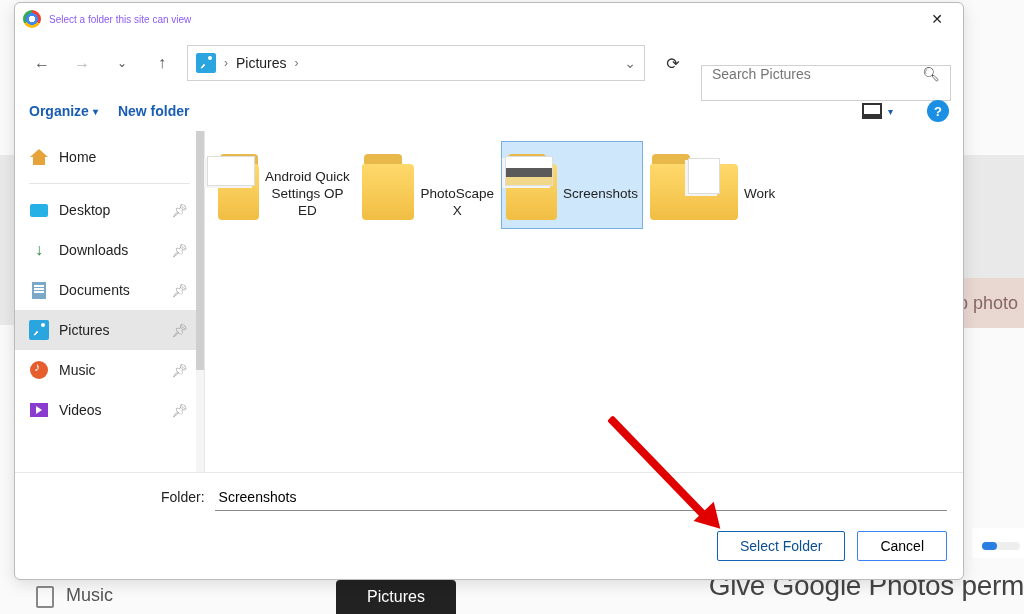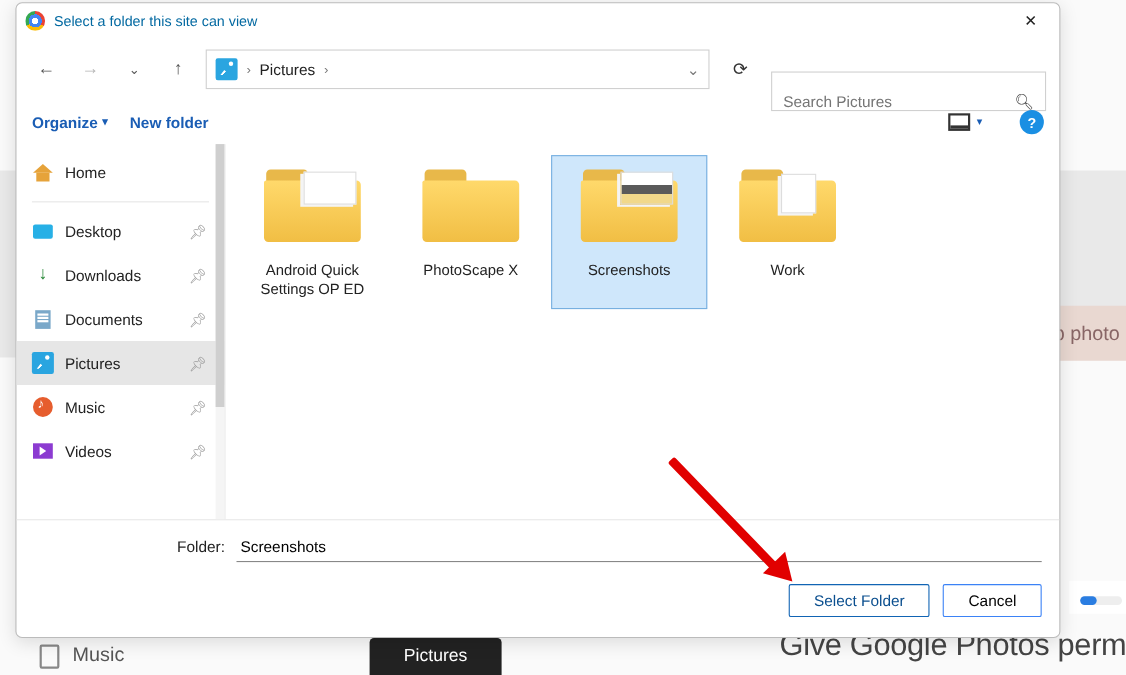--- a/index.html
+++ b/index.html
@@ -15,34 +15,34 @@
   .backdrop-bar { position: absolute; right: 0; bottom: 56px; width: 52px; height: 30px; background: #fff; }
   .backdrop-prog { position: absolute; right: 4px; bottom: 64px; width: 38px; height: 8px; border-radius: 4px; background: #eee; }
   .backdrop-prog::before { content: ""; position: absolute; left: 0; top: 0; width: 15px; height: 8px; background: #2a7de1; border-radius: 4px; }
 
   .dialog { position: absolute; left: 14px; top: 2px; width: 950px; height: 578px; background: #fff; border: 1px solid #bbb; border-radius: 6px; box-shadow: 0 4px 16px rgba(0,0,0,.12); display: flex; flex-direction: column; }
   .titlebar { height: 32px; display: flex; align-items: center; padding: 0 8px; }
   .chrome-icon { width: 18px; height: 18px; border-radius: 50%; background:
     radial-gradient(circle at 50% 50%, #fff 0 3px, #4285f4 3px 6px, transparent 6px),
     conic-gradient(#ea4335 0 120deg, #fbbc05 120deg 240deg, #34a853 240deg 360deg);
     margin-right: 8px; }
-  .titlebar-text { font-size: 13px; color: #0369a1; flex: 1; }
+  .titlebar-text { font-size: 10px; color: #8b5cf6; flex: 1; }
   .close-x { width: 36px; height: 28px; display: flex; align-items: center; justify-content: center; font-size: 14px; color: #222; cursor: pointer; }
 
   .toolbar { height: 56px; display: flex; align-items: center; gap: 10px; padding: 0 12px; }
   .navbtn { width: 30px; height: 34px; display: flex; align-items: center; justify-content: center; color: #555; cursor: pointer; font-size: 16px; }
   .pathbox { flex: 1; height: 36px; border: 1px solid #d0d0d0; display: flex; align-items: center; padding: 0 8px; gap: 8px; }
   .pic-icon { width: 20px; height: 20px; background: #2aa5e0; border-radius: 2px; position: relative; }
   .pic-icon::before { content: ""; position: absolute; left: 3px; right: 3px; bottom: 3px; top: 8px; background: linear-gradient(135deg, #fff 0 45%, transparent 45%), #2aa5e0; clip-path: polygon(10% 80%, 35% 30%, 55% 60%, 70% 35%, 95% 80%); }
   .pic-icon::after { content: ""; position: absolute; top: 3px; right: 4px; width: 4px; height: 4px; border-radius: 50%; background: #fff; }
   .crumb { font-size: 14px; color: #222; }
   .chev { color: #777; font-size: 12px; }
   .pathbox .sp { flex: 1; }
   .refresh { width: 36px; height: 36px; display: flex; align-items: center; justify-content: center; color: #333; cursor: pointer; font-size: 16px; }
-  .searchbox { width: 250px; height: 36px; border: 1px solid #d0d0d0; display: flex; align-items: flex-end; padding: 0 10px; margin-top: 40px; }
+  .searchbox { width: 250px; height: 36px; border: 1px solid #d0d0d0; display: flex; align-items: flex-start; padding: 0 10px; margin-top: 40px; }
   .searchbox input { border: none; outline: none; flex: 1; font-size: 14px; color: #333; }
   .search-icon { color: #444; font-size: 14px; }
 
   .cmdbar { height: 40px; display: flex; align-items: center; padding: 0 14px; gap: 20px; }
   .link-blue { color: #1a5db4; font-size: 14px; cursor: pointer; display: flex; align-items: center; gap: 4px; font-weight: bold; }
   .cmdbar .sp { flex: 1; }
   .viewbtn { width: 20px; height: 16px; border: 2px solid #333; position: relative; }
   .viewbtn::before { content: ""; position: absolute; bottom: 0; left: 0; right: 0; height: 3px; background: #333; }
   .caret { color: #1a5db4; font-size: 10px; margin-left: 6px; }
   .helpbtn { width: 22px; height: 22px; border-radius: 50%; background: #1a8fe3; color: #fff; display: flex; align-items: center; justify-content: center; font-size: 13px; font-weight: bold; cursor: pointer; margin-left: 14px; }
@@ -62,21 +62,21 @@
   .ic-desktop { width: 18px; height: 13px; background: #27b0e6; border-radius: 2px; }
   .ic-down { color: #2e8b3d; font-size: 16px; font-weight: bold; }
   .ic-doc { width: 14px; height: 17px; background: #7aa8c9; position: relative; }
   .ic-doc::before { content: ""; position: absolute; left: 2px; right: 2px; top: 3px; height: 2px; background: #fff; box-shadow: 0 3px 0 #fff, 0 6px 0 #fff; }
   .ic-music { width: 18px; height: 18px; background: #e65d2e; border-radius: 50%; position: relative; }
   .ic-music::after { content: "♪"; color: #fff; position: absolute; left: 4px; top: -1px; font-size: 12px; }
   .ic-video { width: 18px; height: 14px; background: #8c3bd1; position: relative; }
   .ic-video::after { content: ""; position: absolute; left: 6px; top: 3px; border-left: 6px solid #fff; border-top: 4px solid transparent; border-bottom: 4px solid transparent; }
 
   .content { flex: 1; padding: 10px 8px; display: flex; align-items: flex-start; gap: 2px; }
-  .folderitem { width: 142px; display: flex; flex-direction: column; align-items: center; padding: 8px 4px 8px; gap: 18px; cursor: pointer; border: 1px solid transparent; text-align: center; font-size: 13.5px; color: #222; }
+  .folderitem { width: 142px; display: flex; flex-direction: row; align-items: flex-end; padding: 8px 4px 8px; gap: 6px; cursor: pointer; border: 1px solid transparent; text-align: center; font-size: 13.5px; color: #222; }
   .folderitem.sel { background: #cfe7fb; border: 1px solid #77b0e0; }
   .foldericon { width: 88px; height: 70px; position: relative; }
   .fld-back { position: absolute; left: 2px; top: 4px; width: 38px; height: 14px; background: #e8b84a; border-radius: 4px 4px 0 0; }
   .fld-front { position: absolute; left: 0; top: 14px; right: 0; bottom: 0; background: linear-gradient(#ffd96b, #f1be44); border-radius: 2px 4px 4px 4px; }
   .thumb { position: absolute; top: 6px; right: 4px; width: 48px; height: 30px; background: #fff; border: 1px solid #ddd; box-shadow: -3px 2px 0 #f4f4f4; }
   .thumb.ss { background: linear-gradient(#fff 0 40%, #5a5a5a 40% 70%, #f1d88a 70%); }
   .thumb.wk { width: 32px; height: 36px; top: 8px; right: 18px; }
   .folderitem .lbl { min-height: 34px; line-height: 1.25; }
 
   .footer { border-top: 1px solid #e8e8e8; padding: 10px 16px 18px; }

